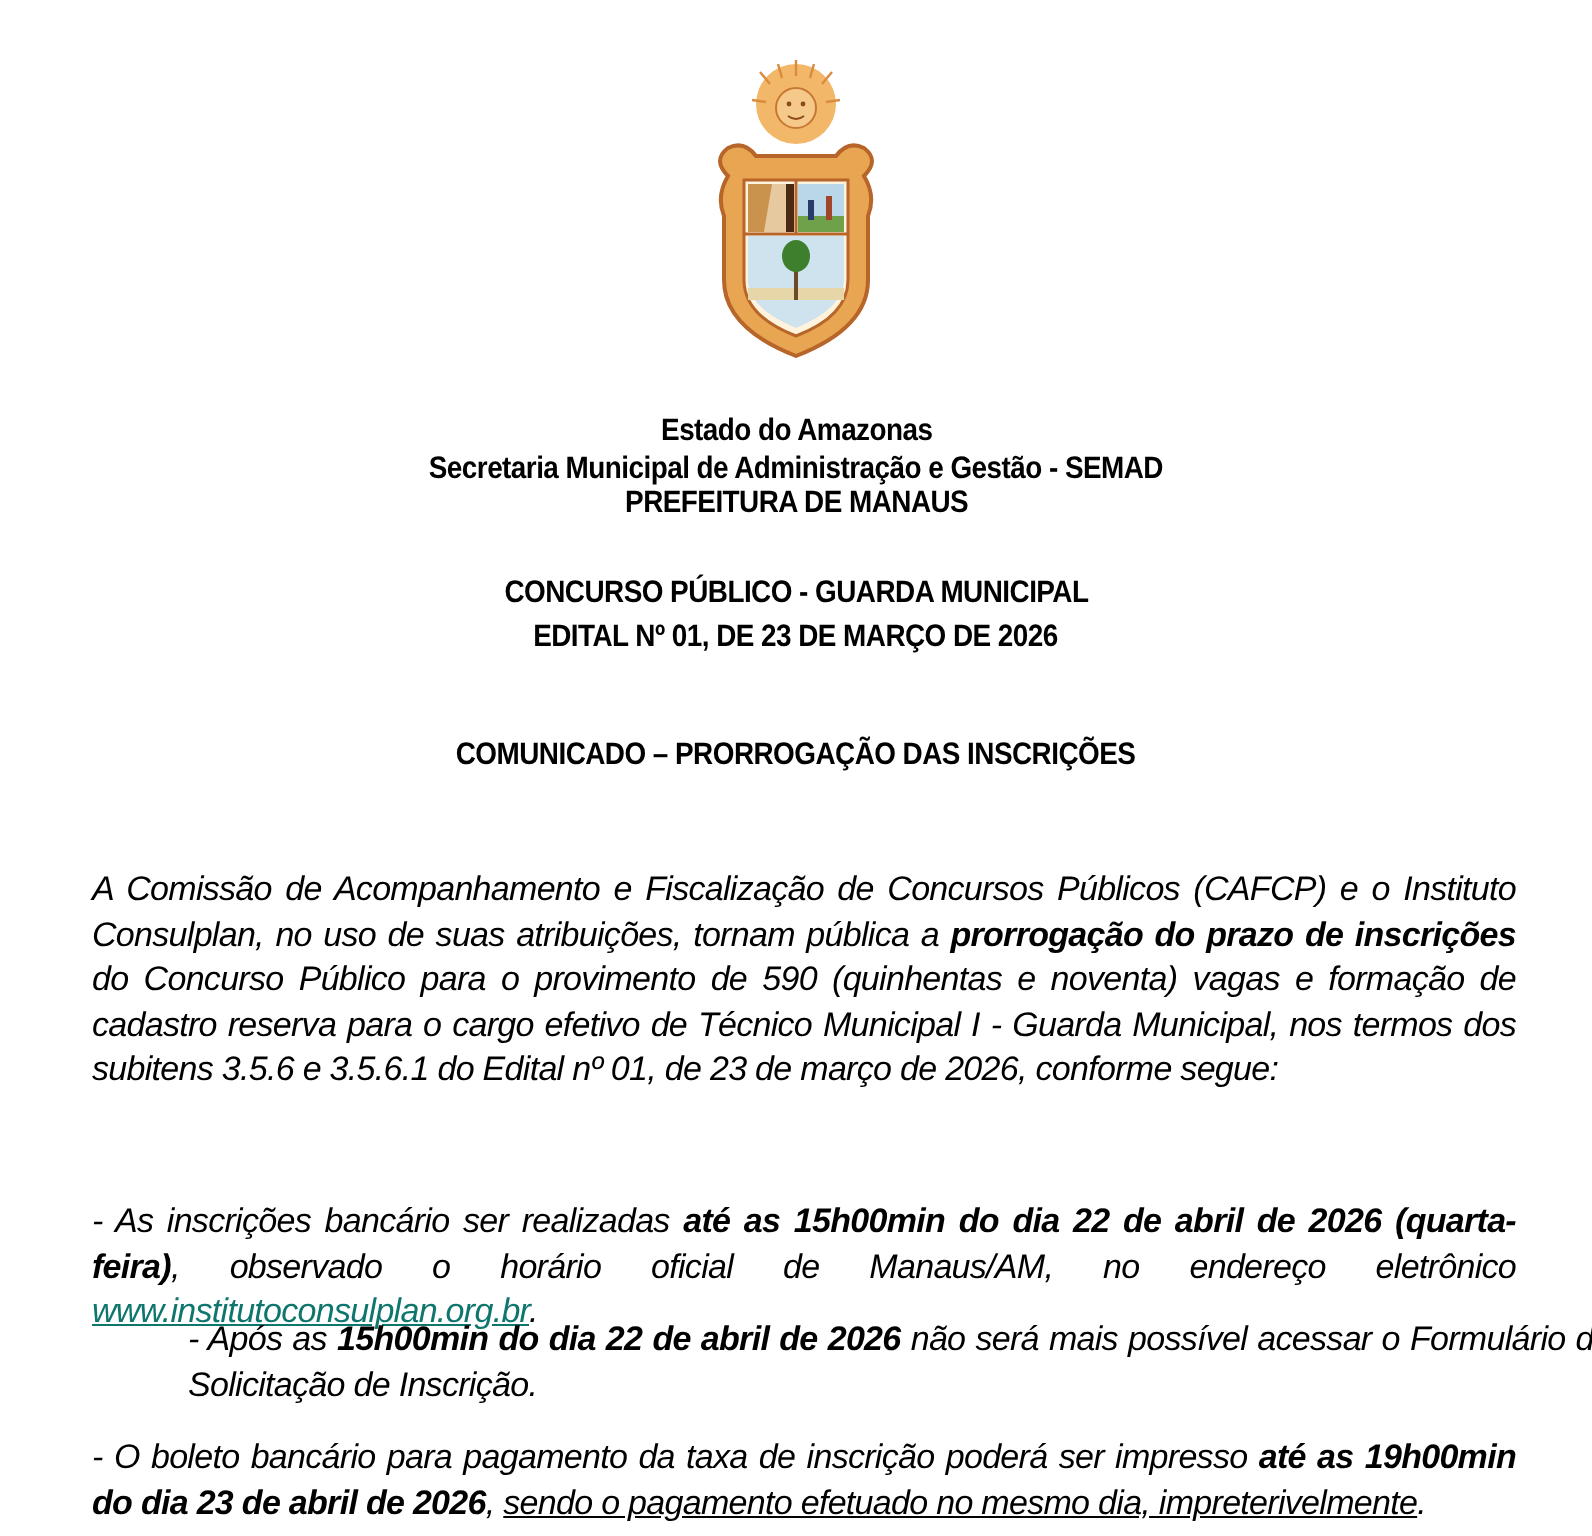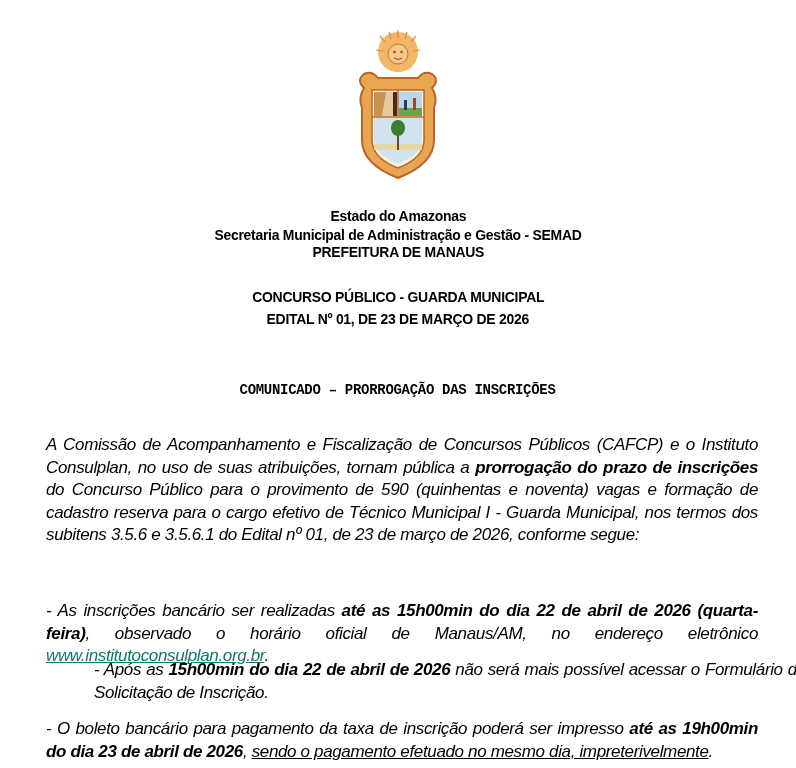--- a/index.html
+++ b/index.html
@@ -58,21 +58,21 @@
     <line x1="48" y1="62" x2="48" y2="89" stroke="#B8652A" stroke-width="1.5"></line>
   </svg>
 </div>
 
 <div class="hdr" style="top:173px;margin-top:33px;"><span class="narrow">Estado do Amazonas</span></div>
 <div class="hdr" style="top:203px;margin-top:39px;"><span class="narrow">PREFEITURA DE MANAUS</span></div>
 <div class="hdr" style="top:225px;"><span class="narrow">Secretaria Municipal de Administração e Gestão - SEMAD</span></div>
 
 <div class="hdr" style="top:287px;"><span class="narrow">CONCURSO PÚBLICO - GUARDA MUNICIPAL</span></div>
 <div class="hdr" style="top:309px;"><span class="narrow">EDITAL Nº 01, DE 23 DE MARÇO DE 2026</span></div>
-<div class="hdr" style="top:380px;font-family:Liberation Mono, monospace;"><span class="narrow">COMUNICADO – PRORROGAÇÃO DAS INSCRIÇÕES</span></div>
+<div class="hdr" style="top:368px;"><span class="narrow">COMUNICADO – PRORROGAÇÃO DAS INSCRIÇÕES</span></div>
 
 <div class="body-text" style="top:434px;">
   <span>A Comissão de Acompanhamento e Fiscalização de Concursos Públicos (CAFCP) e o Instituto Consulplan, no uso de suas atribuições, tornam pública a </span><b>prorrogação do prazo de inscrições</b><span> do Concurso Público para o provimento de 590 (quinhentas e noventa) vagas e formação de cadastro reserva para o cargo efetivo de Técnico Municipal I - Guarda Municipal, nos termos dos subitens 3.5.6 e 3.5.6.1 do Edital nº 01, de 23 de março de 2026, conforme segue:</span>
 </div>
 
 <div class="body-text" style="top:600px;">
   <span>- As inscrições bancário ser realizadas </span><b>até as 15h00min do dia 22 de abril de 2026 (quarta-feira)</b><span>, observado o horário oficial de Manaus/AM, no endereço eletrônico </span><a class="link">www.institutoconsulplan.org.br</a><span>.</span>
 </div>
 
 <div class="body-text" style="top:659px;margin-left:48px;">

